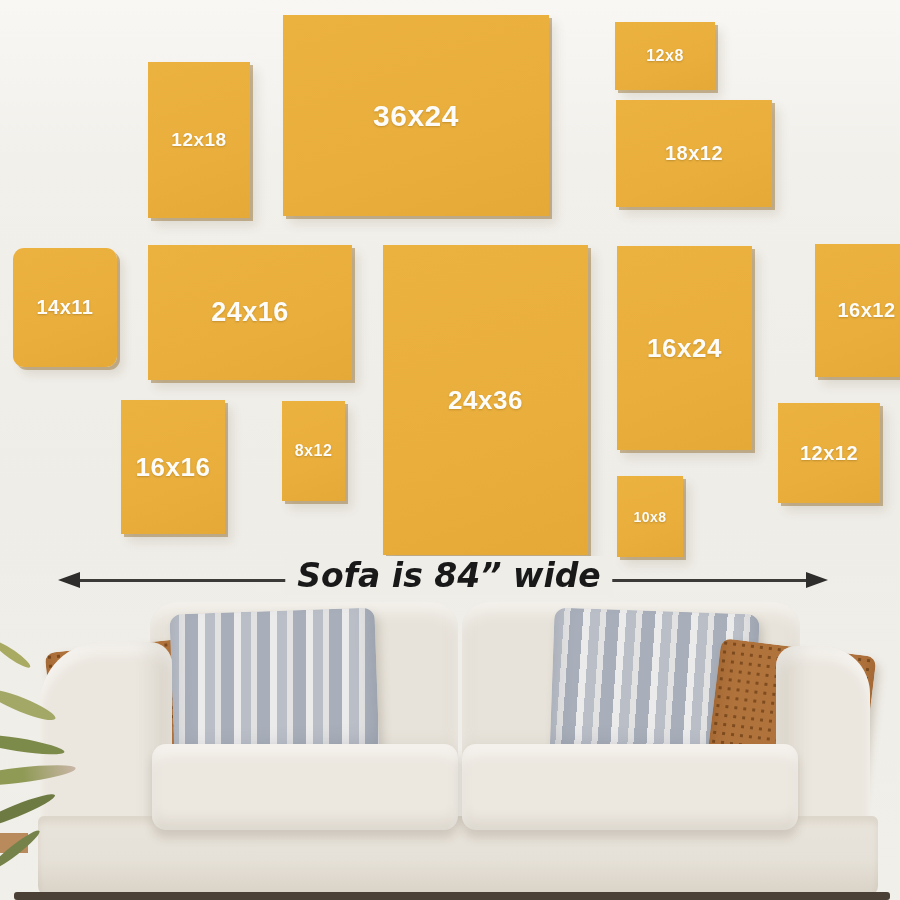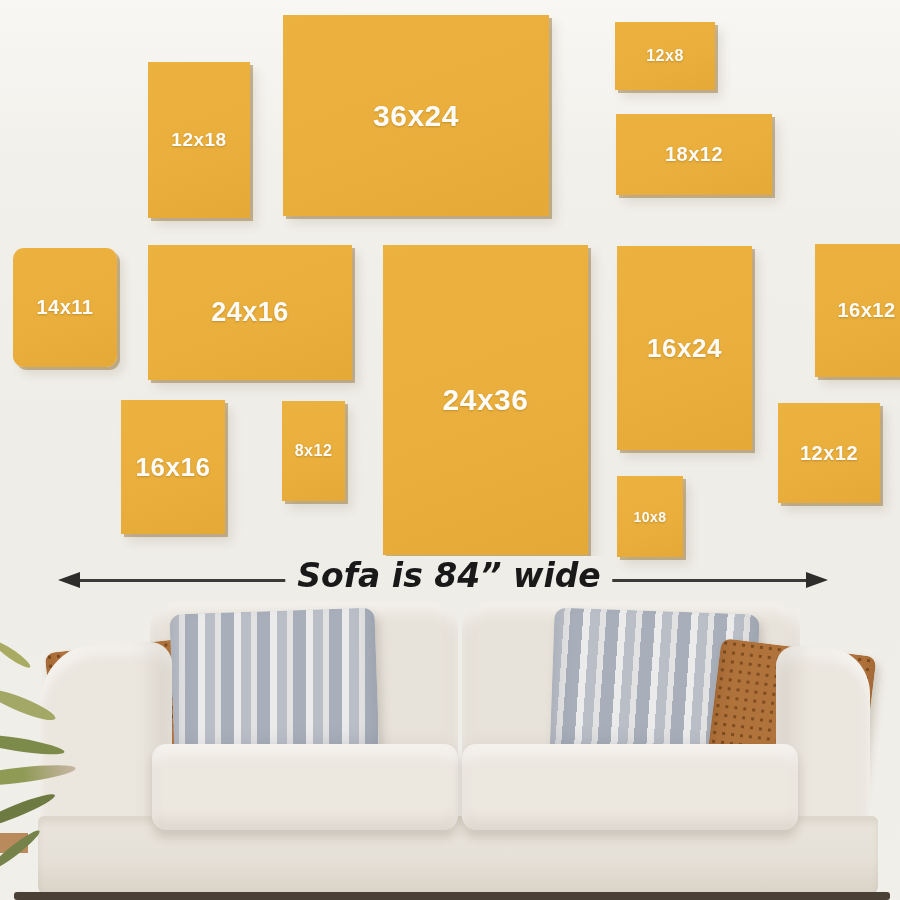--- a/index.html
+++ b/index.html
@@ -90,31 +90,31 @@
 
   <div class="frame" style="left:148px;top:62px;width:102px;height:156px;">
     <span class="frame-label" style="font-size:19px">12x18</span>
   </div>
   <div class="frame" style="left:283px;top:15px;width:266px;height:201px;">
     <span class="frame-label" style="font-size:30px">36x24</span>
   </div>
   <div class="frame" style="left:615px;top:22px;width:100px;height:68px;">
     <span class="frame-label" style="font-size:16px">12x8</span>
   </div>
-  <div class="frame" style="left:616px;top:114px;width:156px;height:81px;">
+  <div class="frame" style="left:616px;top:100px;width:156px;height:107px;">
     <span class="frame-label" style="font-size:20px">18x12</span>
   </div>
   <div class="frame" style="left:13px;top:248px;width:104px;height:119px;border-radius:11px;">
     <span class="frame-label" style="font-size:20px">14x11</span>
   </div>
   <div class="frame" style="left:148px;top:245px;width:204px;height:135px;text-align:right;">
     <span class="frame-label" style="font-size:27px">24x16</span>
   </div>
   <div class="frame" style="left:383px;top:245px;width:205px;height:310px;">
-    <span class="frame-label" style="font-size:30px">24x36</span>
+    <span class="frame-label" style="font-size:26px">24x36</span>
   </div>
   <div class="frame" style="left:617px;top:246px;width:135px;height:204px;">
     <span class="frame-label" style="font-size:26px">16x24</span>
   </div>
   <div class="frame" style="left:775px;top:244px;width:103px;height:133px;margin-left:40px;">
     <span class="frame-label" style="font-size:20px">16x12</span>
   </div>
   <div class="frame" style="left:121px;top:400px;width:104px;height:134px;">
     <span class="frame-label" style="font-size:26px">16x16</span>
   </div>

